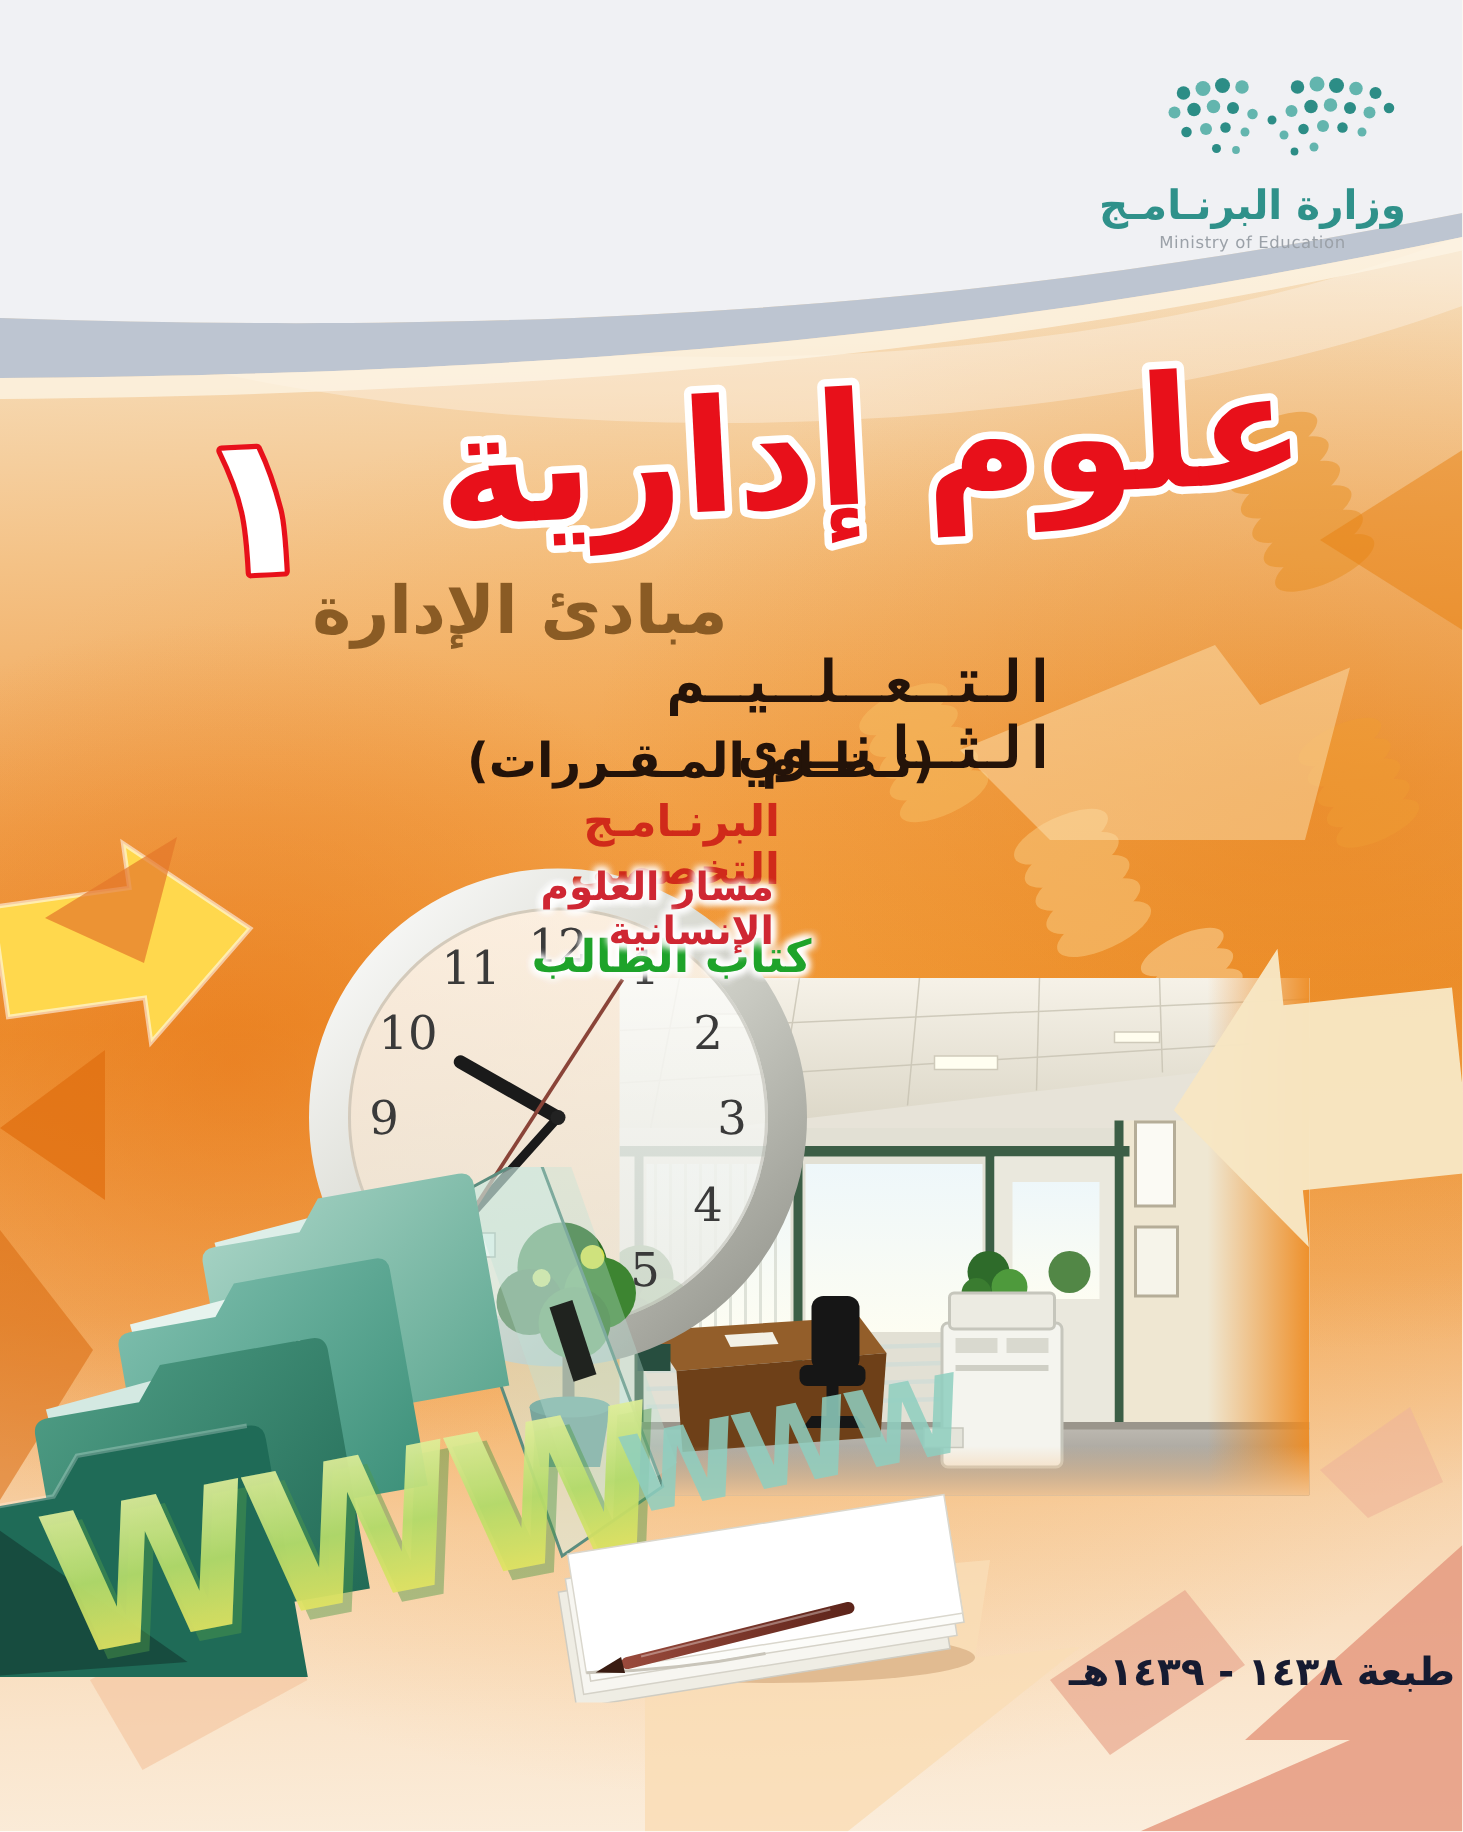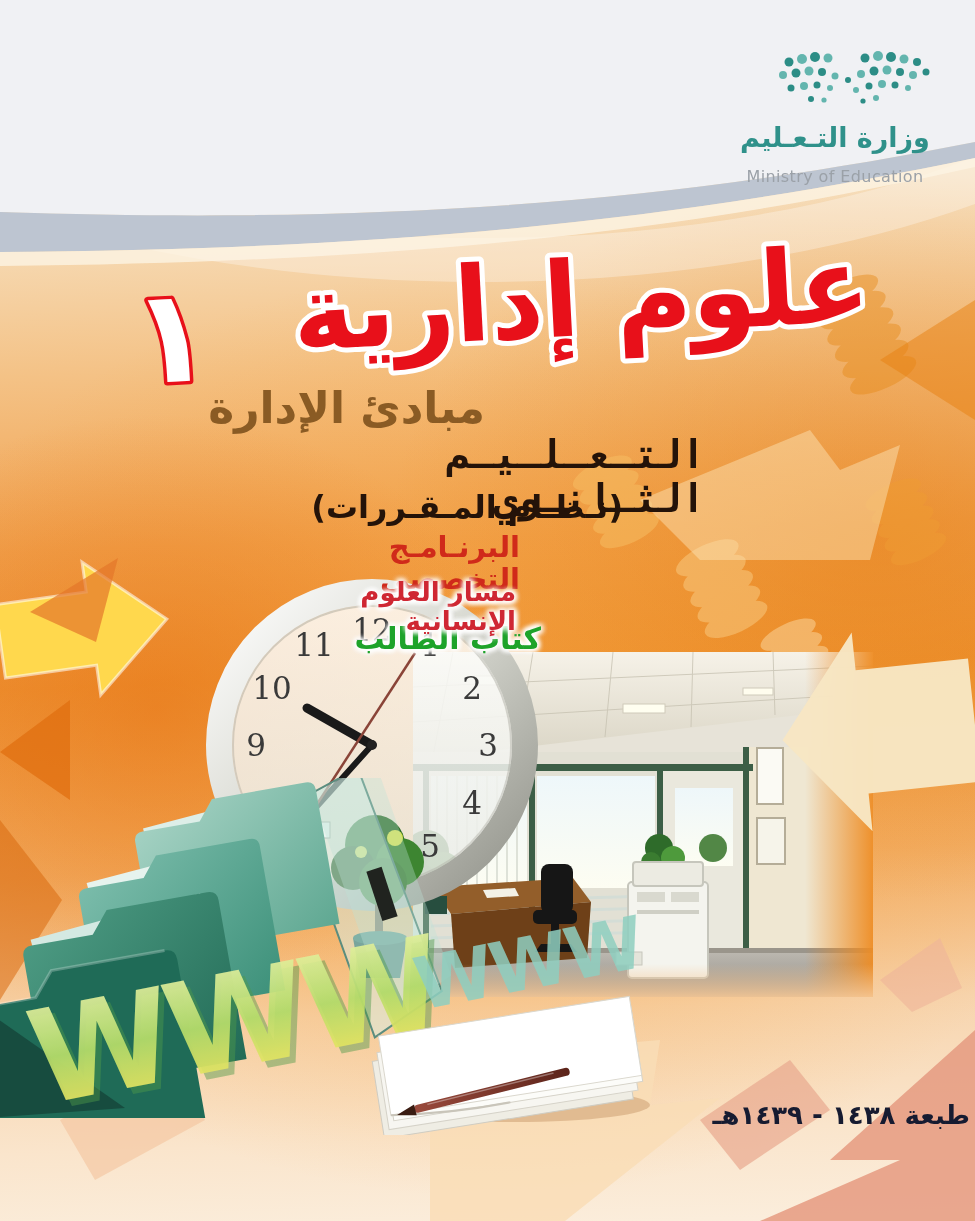--- a/index.html
+++ b/index.html
@@ -25,21 +25,21 @@
   svg.layer{position:absolute;left:0;top:0;pointer-events:none;}
   .z1{z-index:1}.z2{z-index:2}.z3{z-index:3}.z4{z-index:4}.z5{z-index:5}
   .z6{z-index:6}.z7{z-index:7}
 
   
   .txt{position:absolute;direction:rtl;text-align:right;font-weight:bold;line-height:1.12;}
   .country{left:92px;top:70px;width:300px;font-size:22.5px;color:#3aa49f;text-align:left;
            direction:rtl;z-index:8;}
   .moe{position:absolute;left:710px;top:50px;width:250px;z-index:8;text-align:center;}
   .moe-ar{font-size:27px;font-weight:bold;color:#2f918a;direction:rtl;margin-top:2px;}
-  .moe-en{font-size:16px;color:#9ba1a8;letter-spacing:.4px;margin-top:14px;
+  .moe-en{font-size:11px;color:#9ba1a8;letter-spacing:.4px;margin-top:2px;
           font-family:"DejaVu Sans",sans-serif;}
   .sub-madi{left:85px;top:383px;width:400px;font-size:44px;color:#8a5b24;z-index:8;}
   .stage{left:345px;top:437px;width:360px;font-size:39px;color:#241309;z-index:8;font-family:Liberation Mono, monospace;}
   .system{left:303px;top:490px;width:320px;font-size:32px;color:#241309;z-index:8;}
   .program{left:240px;top:531px;width:280px;font-size:29px;color:#d02a1a;z-index:8;}
   .track{left:266px;top:578px;width:250px;font-size:26px;color:#cf2733;z-index:8;
          text-shadow:0 0 7px #fff,0 0 7px #fff,2px 2px 5px #fff,-2px -2px 5px #fff,
                      2px -2px 5px #fff,-2px 2px 5px #fff;}
   .book{left:321px;top:622px;width:220px;font-size:30px;color:#1ea32a;z-index:8;
         text-shadow:0 0 7px #fff,0 0 7px #fff,2px 2px 5px #fff,-2px -2px 5px #fff,
@@ -401,21 +401,21 @@
           <circle cx="154" cy="36" r="3.5" fill="#2c8d86"></circle>
         <circle cx="167" cy="34" r="4" fill="#63b5ae"></circle>
           <circle cx="180" cy="35" r="3.5" fill="#2c8d86"></circle>
         <circle cx="193" cy="38" r="3" fill="#63b5ae"></circle>
         <circle cx="96" cy="49" r="3" fill="#2c8d86"></circle>
           <circle cx="109" cy="50" r="2.6" fill="#63b5ae"></circle>
         <circle cx="148" cy="51" r="2.6" fill="#2c8d86"></circle>
           <circle cx="161" cy="48" r="3" fill="#63b5ae"></circle>
       </g>
     </svg>
-    <div class="moe-ar">وزارة التـعـليم</div>
+    <div class="moe-ar">وزارة البرنـامـج</div>
     <div class="moe-en">Ministry of Education</div>
   </div>
 
   <svg class="title-svg" width="830" height="205" viewBox="0 0 830 205">
     <g transform="rotate(-3 415 100)">
       <text x="795" y="140" text-anchor="end" font-size="104" font-weight="bold" fill="#e8101a" stroke="#ffffff" stroke-width="10" stroke-linejoin="round" paint-order="stroke" font-family="DejaVu Sans, sans-serif">علوم إدارية</text>
       <text x="55" y="165" font-size="130" font-weight="bold" fill="#ffffff" stroke="#e8101a" stroke-width="7" stroke-linejoin="round" paint-order="stroke" font-family="DejaVu Sans, sans-serif">١</text>
     </g>
   </svg>
 

